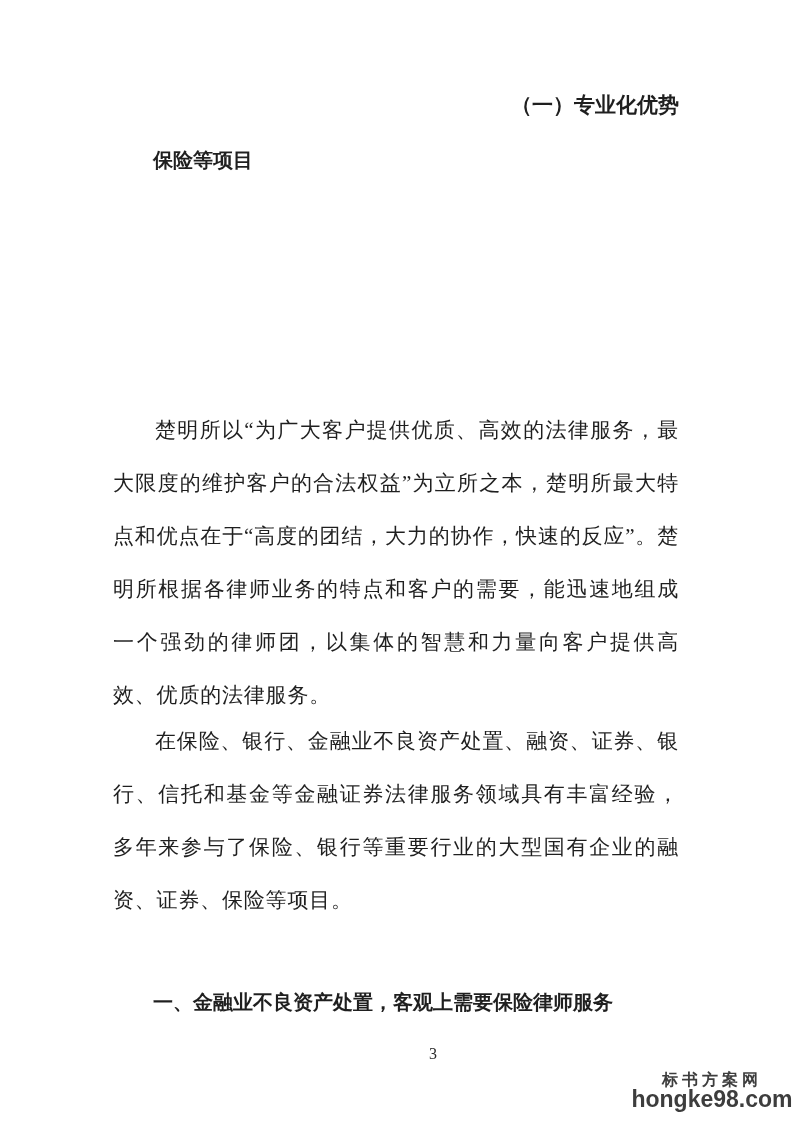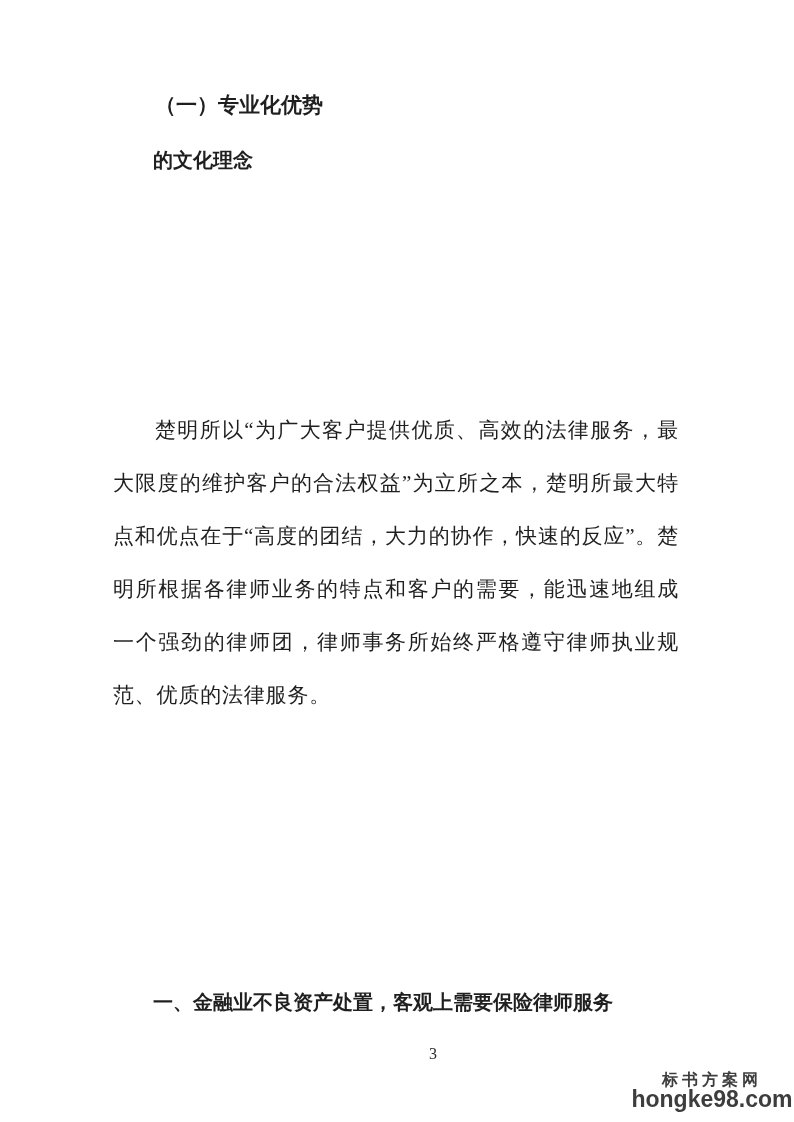--- a/index.html
+++ b/index.html
@@ -18,20 +18,21 @@
     width: 566px;
     margin: 0;
   }
   .h-sec {
     top: 79px;
     font-size: 21px;
     line-height: 53px;
     font-weight: bold;
     text-indent: 2em;
     white-space: nowrap;
+    text-align: right;
   }
   .h-sub {
     top: 134px;
     font-size: 20px;
     line-height: 53px;
     font-weight: bold;
     text-indent: 2em;
     white-space: nowrap;
   }
   .body-par {
@@ -83,25 +84,26 @@
     letter-spacing: 0;
   }
 </style>
 </head>
 <body>
 
 <div class="page">
 
   <h2 class="abs h-sec">（一）专业化优势</h2>
 
-  <h3 class="abs h-sub">的文化理念</h3>
+  <h3 class="abs h-sub">保险等项目</h3>
 
 
-  <p class="abs body-par p2">楚明所以“为广大客户提供优质、高效的法律服务，最大限度的维护客户的合法权益”为立所之本，楚明所最大特点和优点在于“高度的团结，大力的协作，快速的反应”。楚明所根据各律师业务的特点和客户的需要，能迅速地组成一个强劲的律师团，律师事务所始终严格遵守律师执业规范、优质的法律服务。</p>
+  <p class="abs body-par p2">楚明所以“为广大客户提供优质、高效的法律服务，最大限度的维护客户的合法权益”为立所之本，楚明所最大特点和优点在于“高度的团结，大力的协作，快速的反应”。楚明所根据各律师业务的特点和客户的需要，能迅速地组成一个强劲的律师团，以集体的智慧和力量向客户提供高效、优质的法律服务。</p>
 
+  <p class="abs body-par p3">在保险、银行、金融业不良资产处置、融资、证券、银行、信托和基金等金融证券法律服务领域具有丰富经验，多年来参与了保险、银行等重要行业的大型国有企业的融资、证券、保险等项目。</p>
 
   <h2 class="abs h-chapter">一、金融业不良资产处置，客观上需要保险律师服务</h2>
 
   <div class="pagenum">3</div>
 
   <div class="watermark">
     <div class="wm-name">标书方案网</div>
     <div class="wm-domain">hongke98.com</div>
   </div>
 

